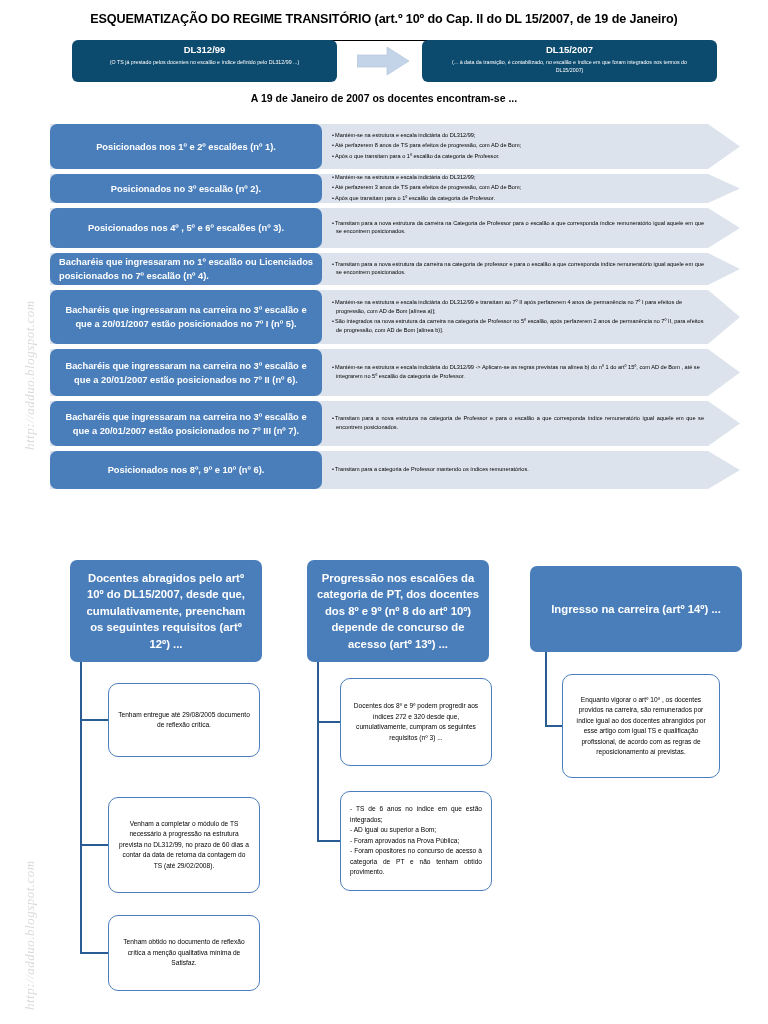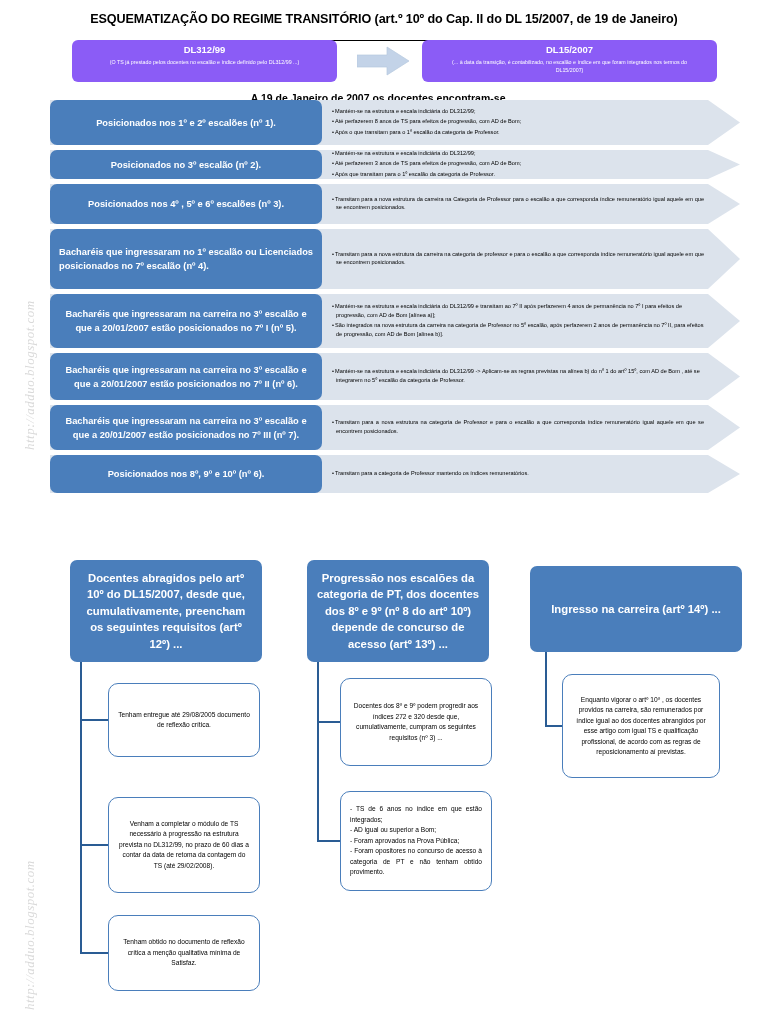--- a/index.html
+++ b/index.html
@@ -54,21 +54,21 @@
     position: absolute;
     top: 40px;
     left: 72px;
     width: 645px;
     height: 42px;
   }
   .law-box {
     position: absolute;
     top: 0;
     height: 42px;
-    background: #8b5cf6;
+    background: #0c4a6e;
     border-radius: 6px;
     color: #fff;
     box-sizing: border-box;
     padding: 3px 8px 0 8px;
     text-align: center;
   }
   .law-box .law-title {
     font-size: 9.5px;
     font-weight: bold;
     line-height: 13px;
@@ -94,21 +94,21 @@
     position: absolute;
     top: 92px;
     left: 0;
     width: 768px;
     text-align: center;
     font-size: 10.5px;
     font-weight: bold;
   }
 
   
-  #rows { position: absolute; top: 100px; left: 50px; width: 690px; }
+  #rows { position: absolute; top: 124px; left: 50px; width: 690px; }
   .row {
     position: relative;
     margin-bottom: 5px;
   }
   .row-arrow {
     position: absolute;
     left: 0; top: 0;
     width: 690px;
     height: 100%;
   }
@@ -153,21 +153,21 @@
     text-indent: -4px;
     padding-left: 4px;
   }
   .bullet.j { text-align: justify; }
   .bullet::before { content: "\2022"; margin-right: 1px; }
 
   
   #row-1 { height: 45px; }
   #row-2 { height: 29px; }
   #row-3 { height: 40px; }
-  #row-4 { height: 60px; }
+  #row-4 { height: 32px; }
   #row-5 { height: 54px; }
   #row-6 { height: 47px; }
   #row-7 { height: 45px; }
   #row-8 { height: 38px; }
 
   
   #bottom { position: absolute; top: 548px; left: 0; width: 768px; height: 470px; }
 
   .col-head {
     position: absolute;

